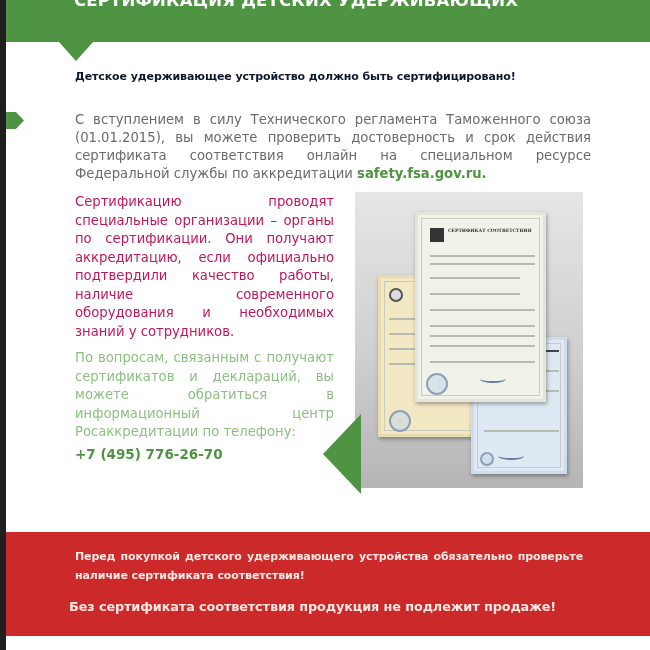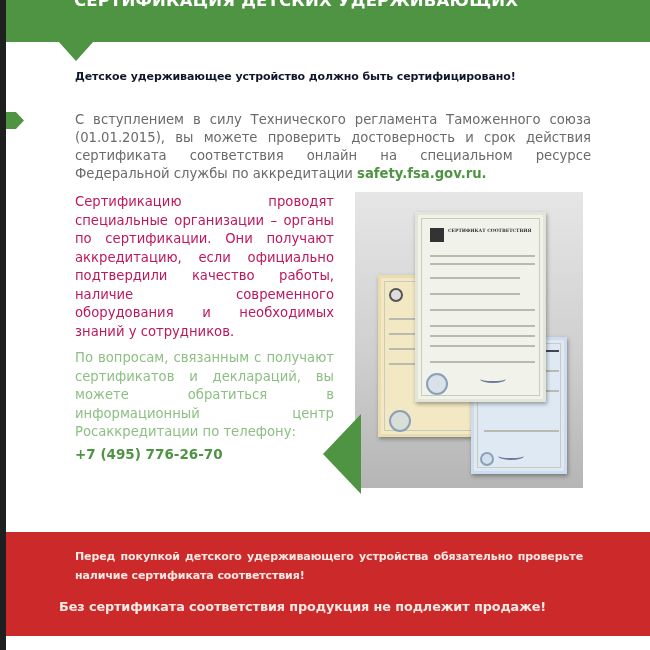--- a/index.html
+++ b/index.html
@@ -23,21 +23,21 @@
   .doc-blue { left:465px; top:337px; width:96px; height:137px; background:#dfe9f4; border:3px solid #cdddef; }
   .doc-main { left:409px; top:212px; width:131px; height:190px; background:#f1f2ea; border:3px solid #e3e5d8; }
   .doc-inner { position:absolute; left:3px; top:3px; right:3px; bottom:3px; border:1px solid #c9cbbb; }
   .doc-line { position:absolute; height:2px; background:#b9bbb0; }
   .doc-title { position:absolute; left:30px; top:13px; font-size:4.5px; font-weight:bold; color:#333; white-space:nowrap; font-family:"DejaVu Serif", serif; }
   .doc-emblem { position:absolute; left:12px; top:13px; width:14px; height:14px; background:#333; }
   .doc-seal { position:absolute; width:22px; height:22px; border-radius:50%; border:2px solid #8aa0b8; background:rgba(200,215,230,0.6); }
   .doc-sign { position:absolute; width:26px; height:8px; border-bottom:2px solid #6a7a9a; border-radius:0 0 50% 50%; }
   .banner { position:absolute; left:0; top:532px; width:644px; height:104px; background:#cc2a2a; }
   .banner-line1 { position:absolute; left:69px; top:15px; width:508px; font-size:11px; font-weight:bold; color:#ffe9e5; line-height:19px; text-align:justify; text-align-last:left; letter-spacing:-0.1px; }
-  .banner-line2 { position:absolute; left:53px; top:67px; font-size:12.8px; font-weight:bold; color:#ffe9e5; white-space:nowrap; letter-spacing:-0.1px; }
+  .banner-line2 { position:absolute; left:63px; top:67px; font-size:12.8px; font-weight:bold; color:#ffe9e5; white-space:nowrap; letter-spacing:-0.1px; }
 </style>
 </head>
 <body>
 
 <div class="page">
 
   <div class="header">
     <div class="header-title">
       <div>СЕРТИФИКАЦИЯ ДЕТСКИХ УДЕРЖИВАЮЩИХ</div>
     </div>

